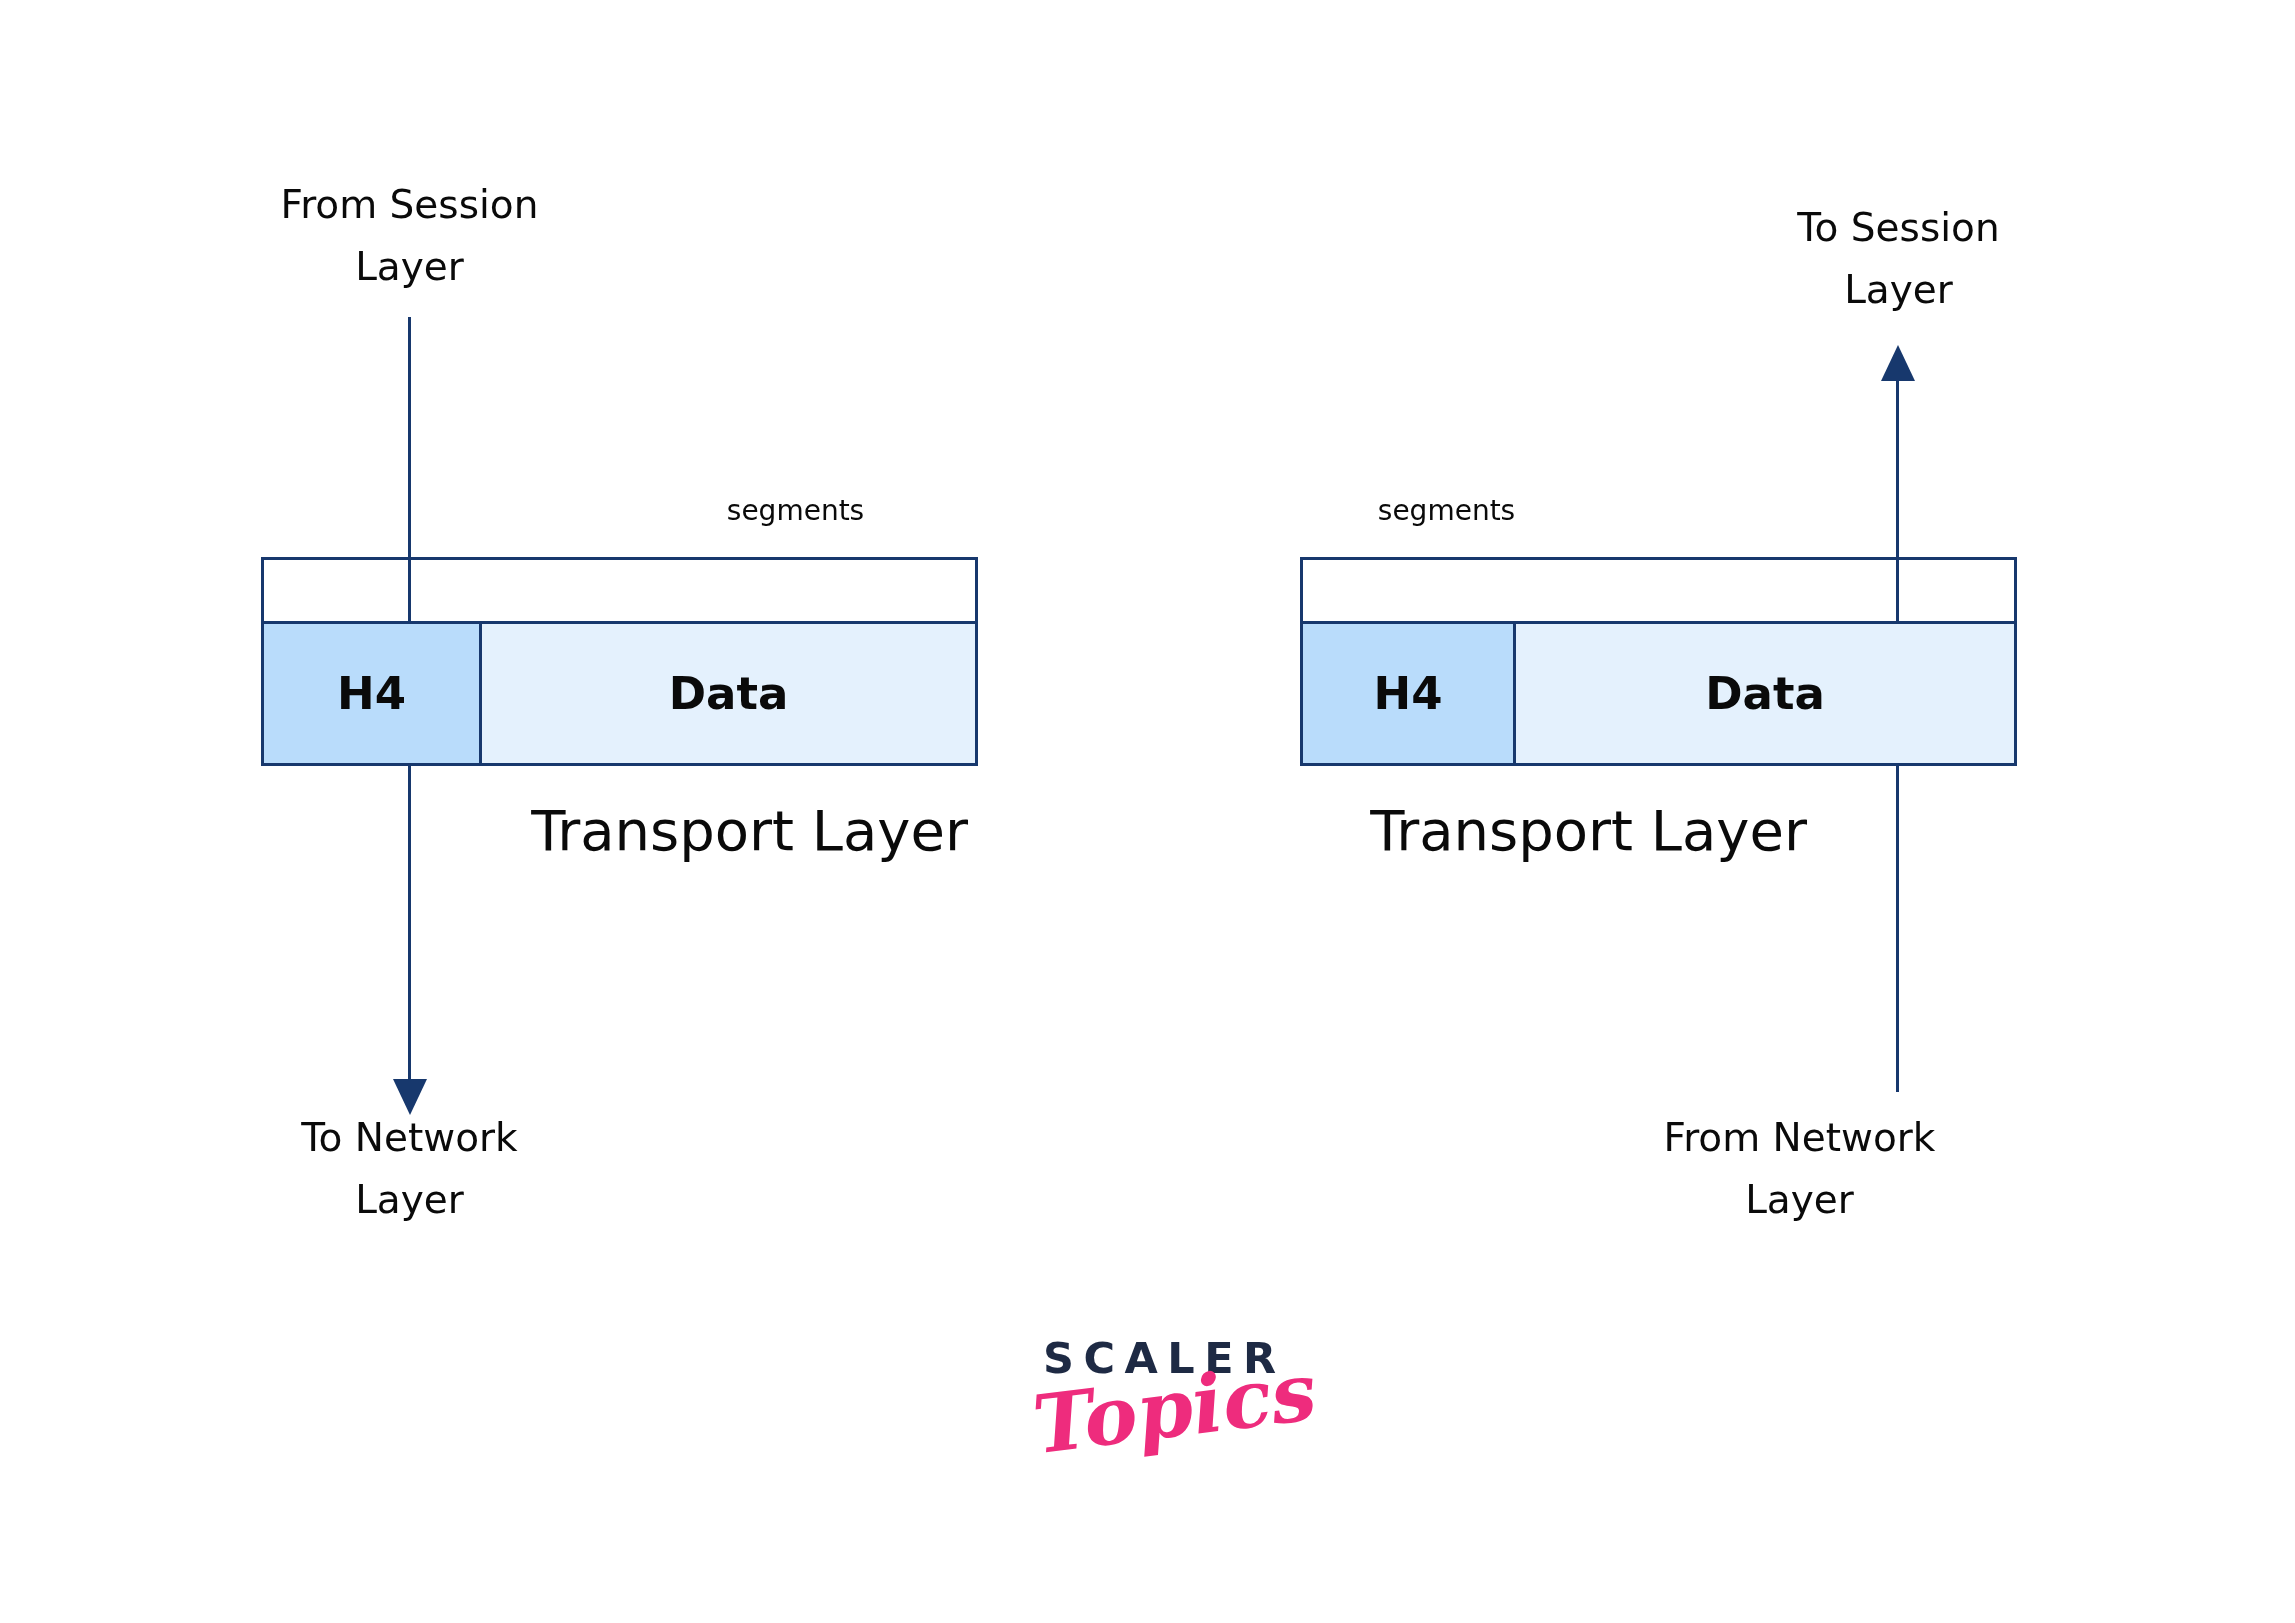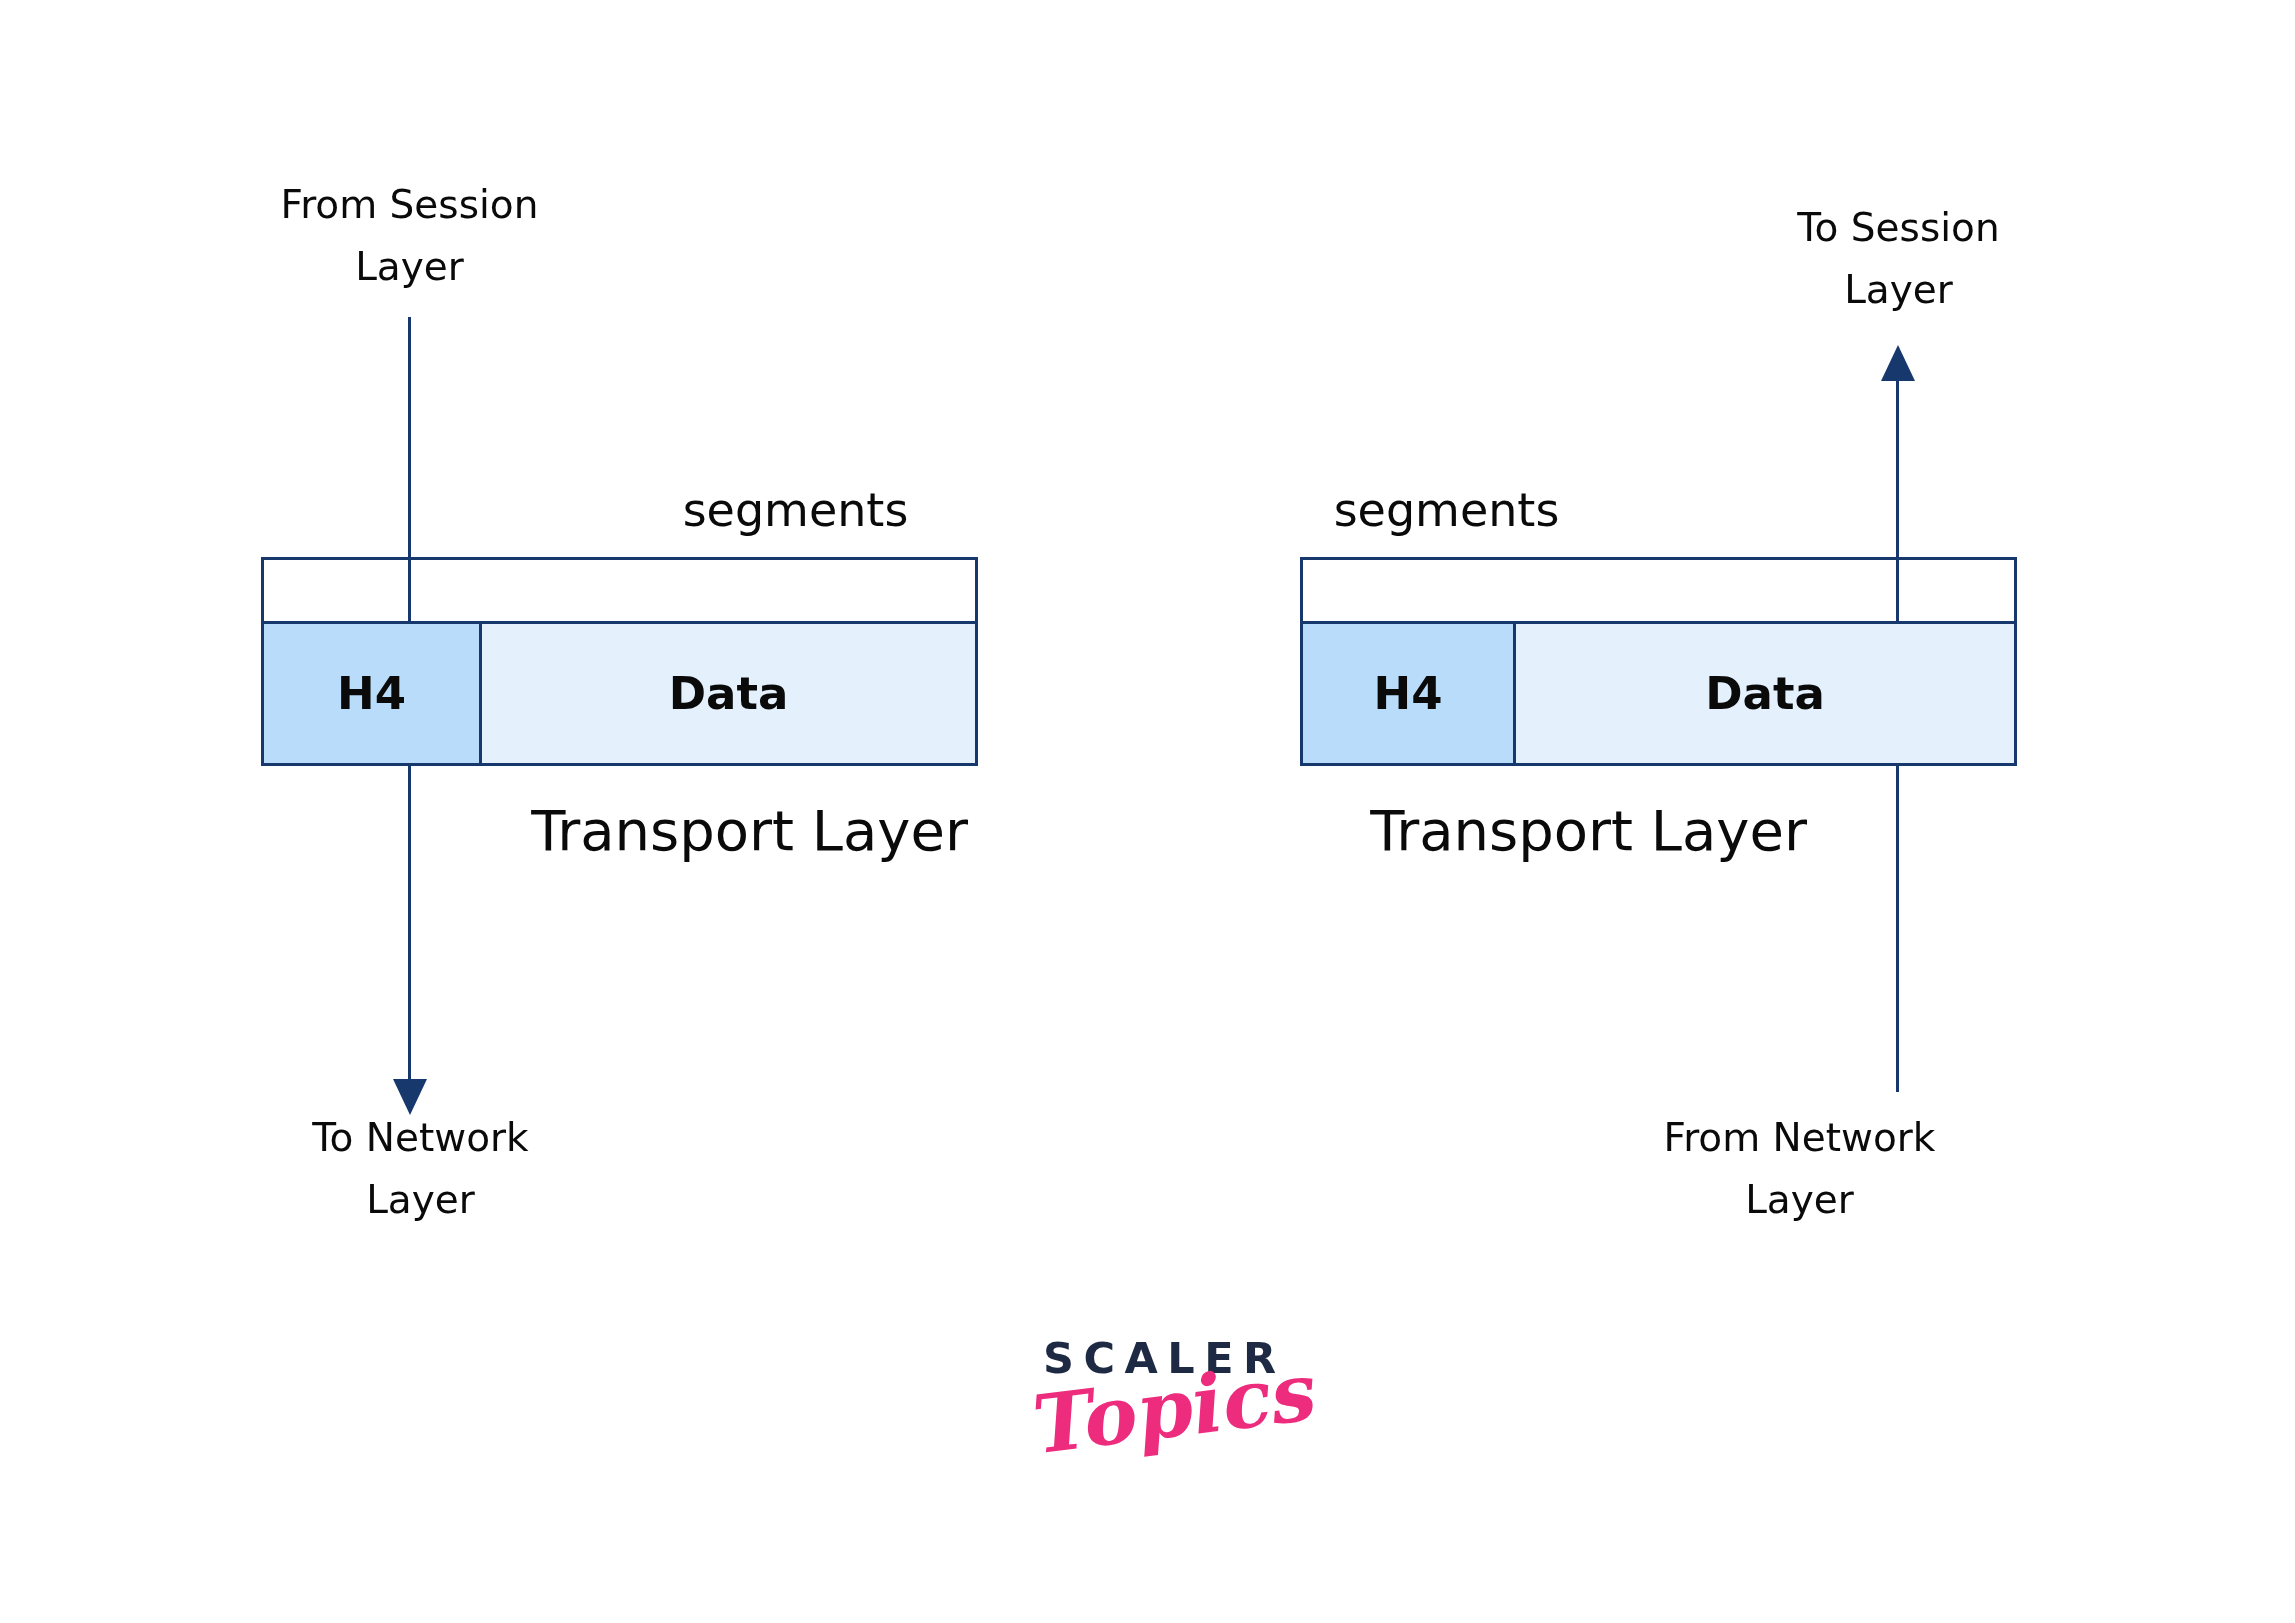--- a/index.html
+++ b/index.html
@@ -23,21 +23,21 @@
     position:absolute;
     text-align:center;
     font-size:39px;
     line-height:62px;
     color:var(--text);
     white-space:pre-line;
   }
   .segments-label{
     position:absolute;
     text-align:center;
-    font-size:46px;
+    font-size:28px;
     line-height:47px;
     color:var(--text);
   }
   .transport-label{
     position:absolute;
     text-align:right;
     font-size:56px;
     line-height:65px;
     font-weight:normal;
     color:var(--text);
@@ -130,21 +130,21 @@
       <div class="h4-cell" style="width:218px;">
         <span>H4</span>
       </div>
       <div class="data-cell">
         <span>Data</span>
       </div>
     </div>
 
     <div class="transport-label" style="left:495px;top:798px;width:473px;">Transport Layer</div>
 
-    <div class="label" style="left:218px;top:1107px;width:405px;text-align:center;">To Network
+    <div class="label" style="left:207px;top:1107px;width:405px;text-align:center;">To Network
 Layer</div>
   </div>
 
   <div>
     <div class="label" style="left:1696px;top:174px;width:405px;margin-top:23px;">To Session
 Layer</div>
 
     <div class="arrowhead-up" style="left:1881px;top:345px;"></div>
     <div class="arrow-line" style="left:1896px;top:380px;height:712px;"></div>
 

